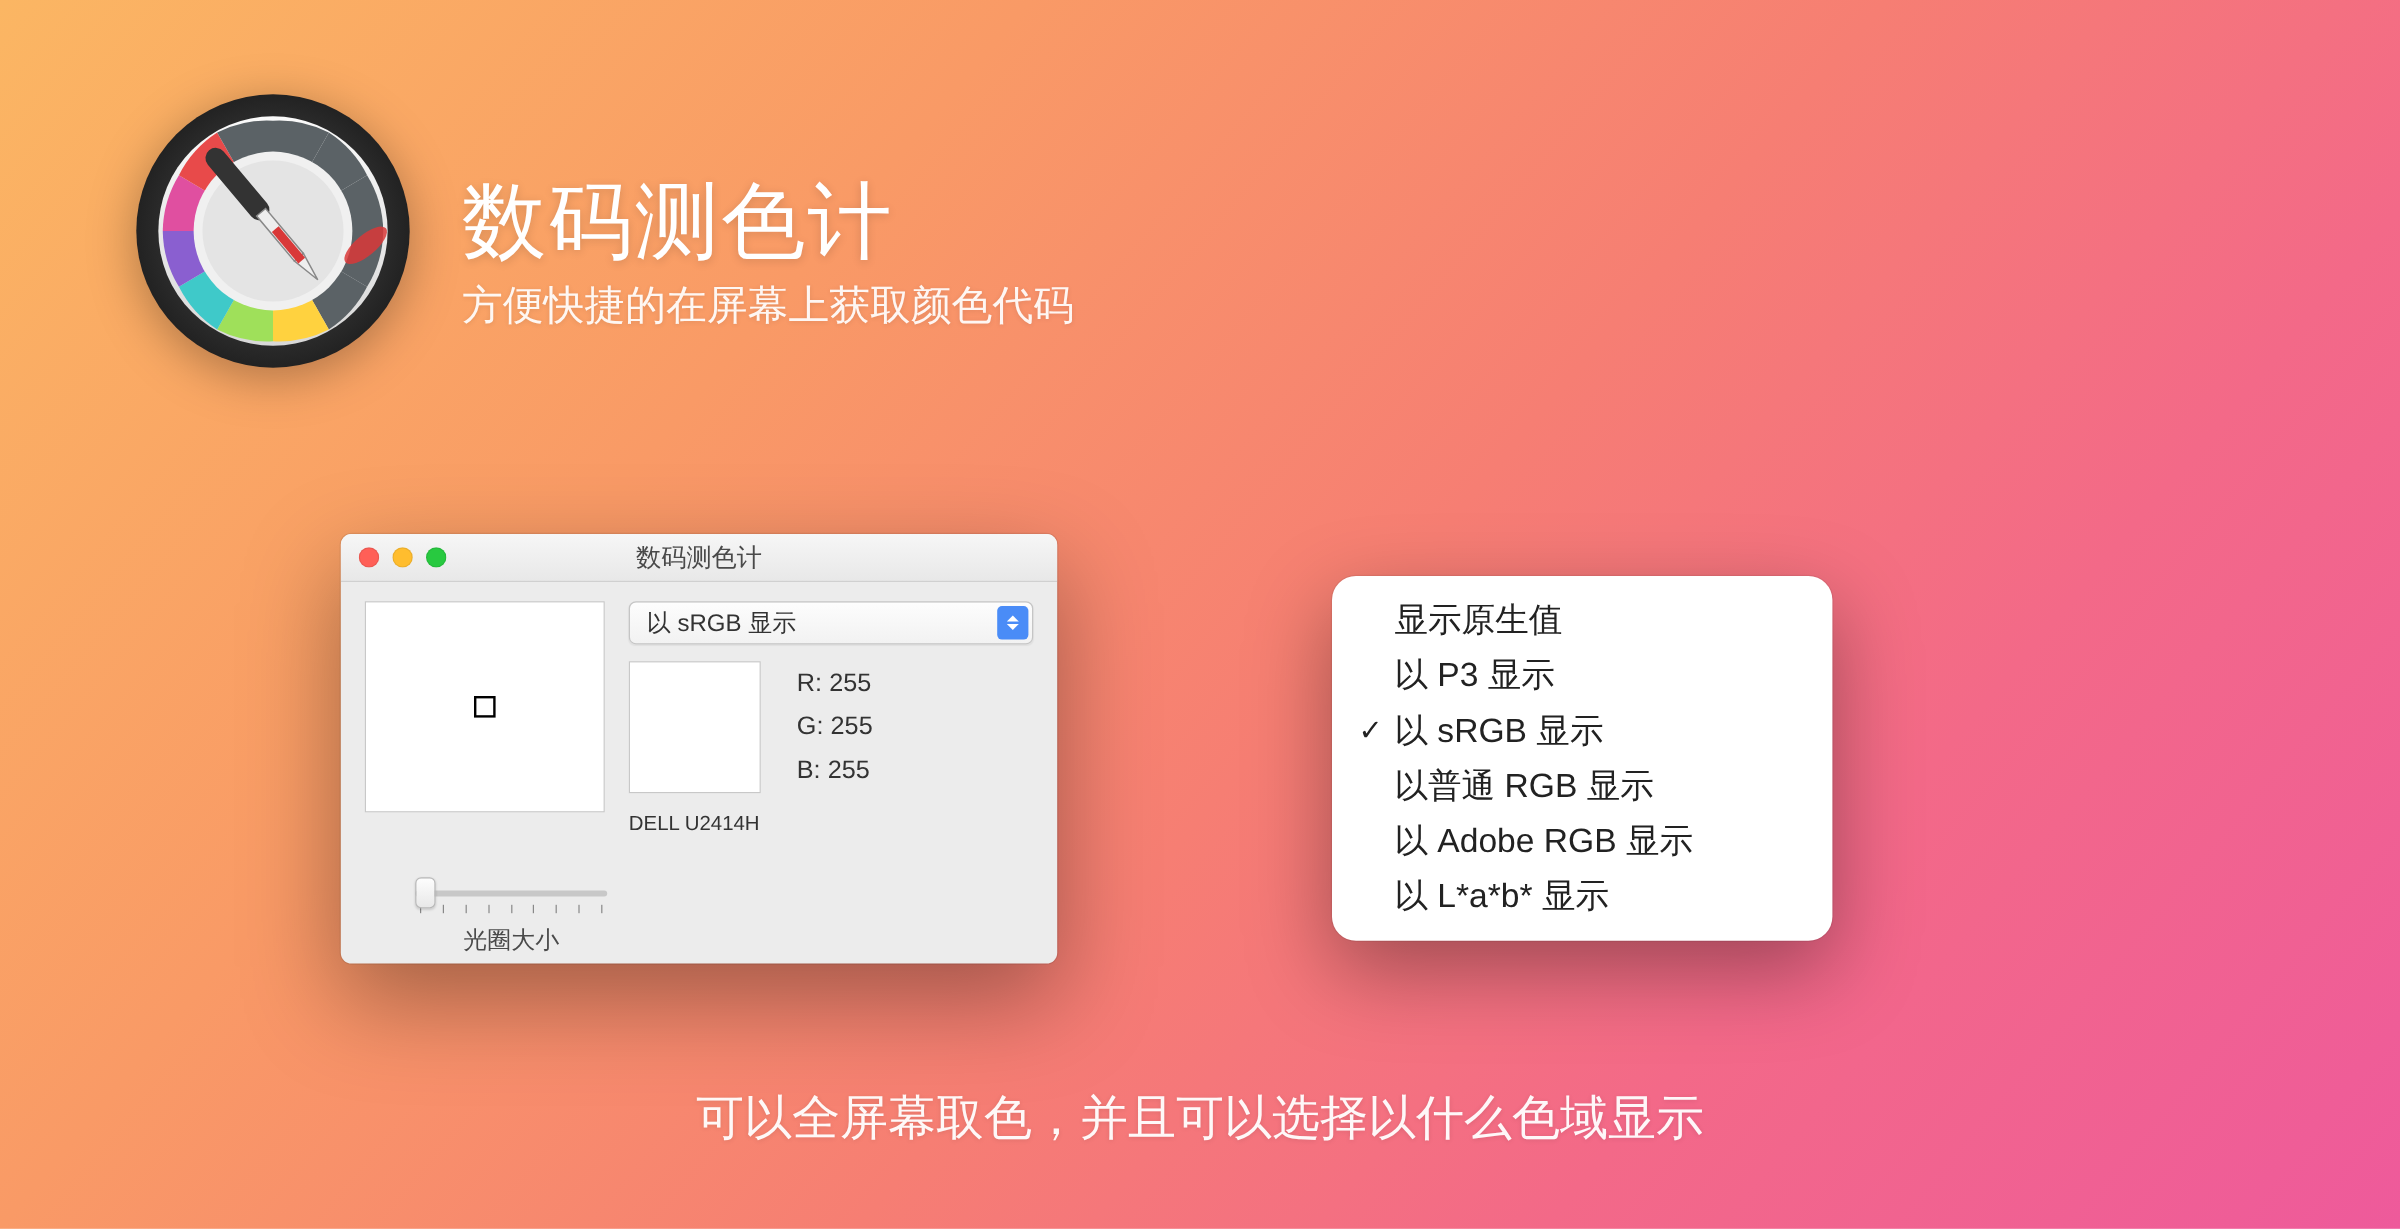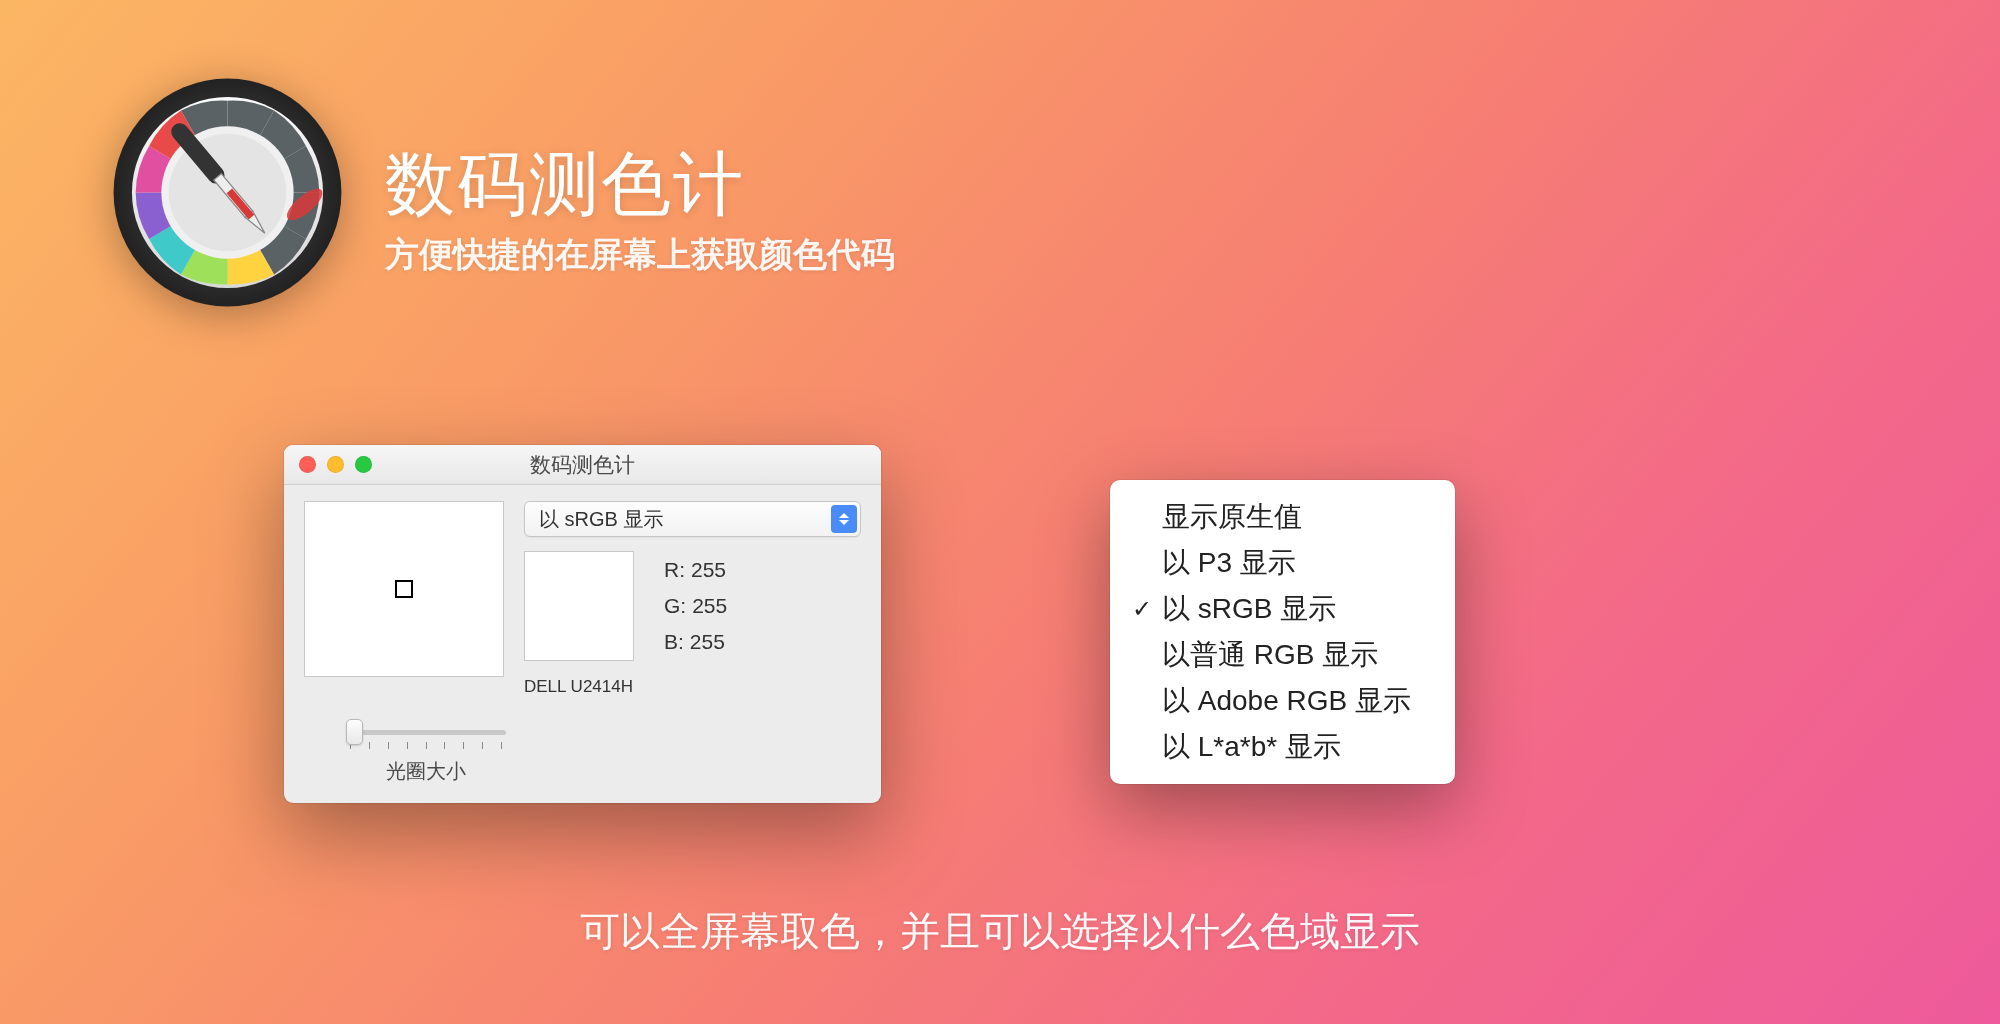--- a/index.html
+++ b/index.html
@@ -30,21 +30,21 @@
   .hero-text { padding-top: 30px; }
   .hero-title {
     font-size: 70px;
     font-weight: 500;
     color: #fff;
     letter-spacing: 2px;
     text-shadow: 0 2px 8px rgba(0,0,0,0.15);
   }
   .hero-subtitle {
     font-size: 34px;
-    font-weight: 700;
+    font-weight: 400;
     color: rgba(255,255,255,0.92);
     text-shadow: 0 1px 4px rgba(0,0,0,0.1);
   }
   
   
   .app-window {
     position: absolute;
     top: 445px;
     left: 284px;
     width: 597px;
@@ -149,21 +149,21 @@
   }
   .rgb-vals { font-size: 21px; color: #333; line-height: 1.7; }
   .rgb-line { display: flex; gap: 6px; }
   .monitor-name {
     font-size: 17px;
     color: #333;
     margin-top: 16px;
   }
   .slider-area {
     position: absolute;
-    bottom: 18px;
+    bottom: 6px;
     left: 62px;
     width: 160px;
   }
   .slider {
     height: 24px;
     position: relative;
     display: flex;
     align-items: center;
   }
   .slider-track {
@@ -199,23 +199,23 @@
     font-size: 20px;
     color: #4a4a4a;
     margin-top: 14px;
   }
   
   
   .menu-panel {
     position: absolute;
     top: 480px;
     left: 1110px;
-    width: 345px;
+    width: 417px;
     background: #fff;
-    border-radius: 10px;
+    border-radius: 20px;
     box-shadow: 0 25px 70px rgba(0,0,0,0.35), 0 0 0 1px rgba(0,0,0,0.06);
     padding: 14px 0;
   }
   .menu-item {
     display: flex;
     align-items: center;
     padding: 4px 22px 4px 22px;
     font-size: 28px;
     color: #222;
   }

